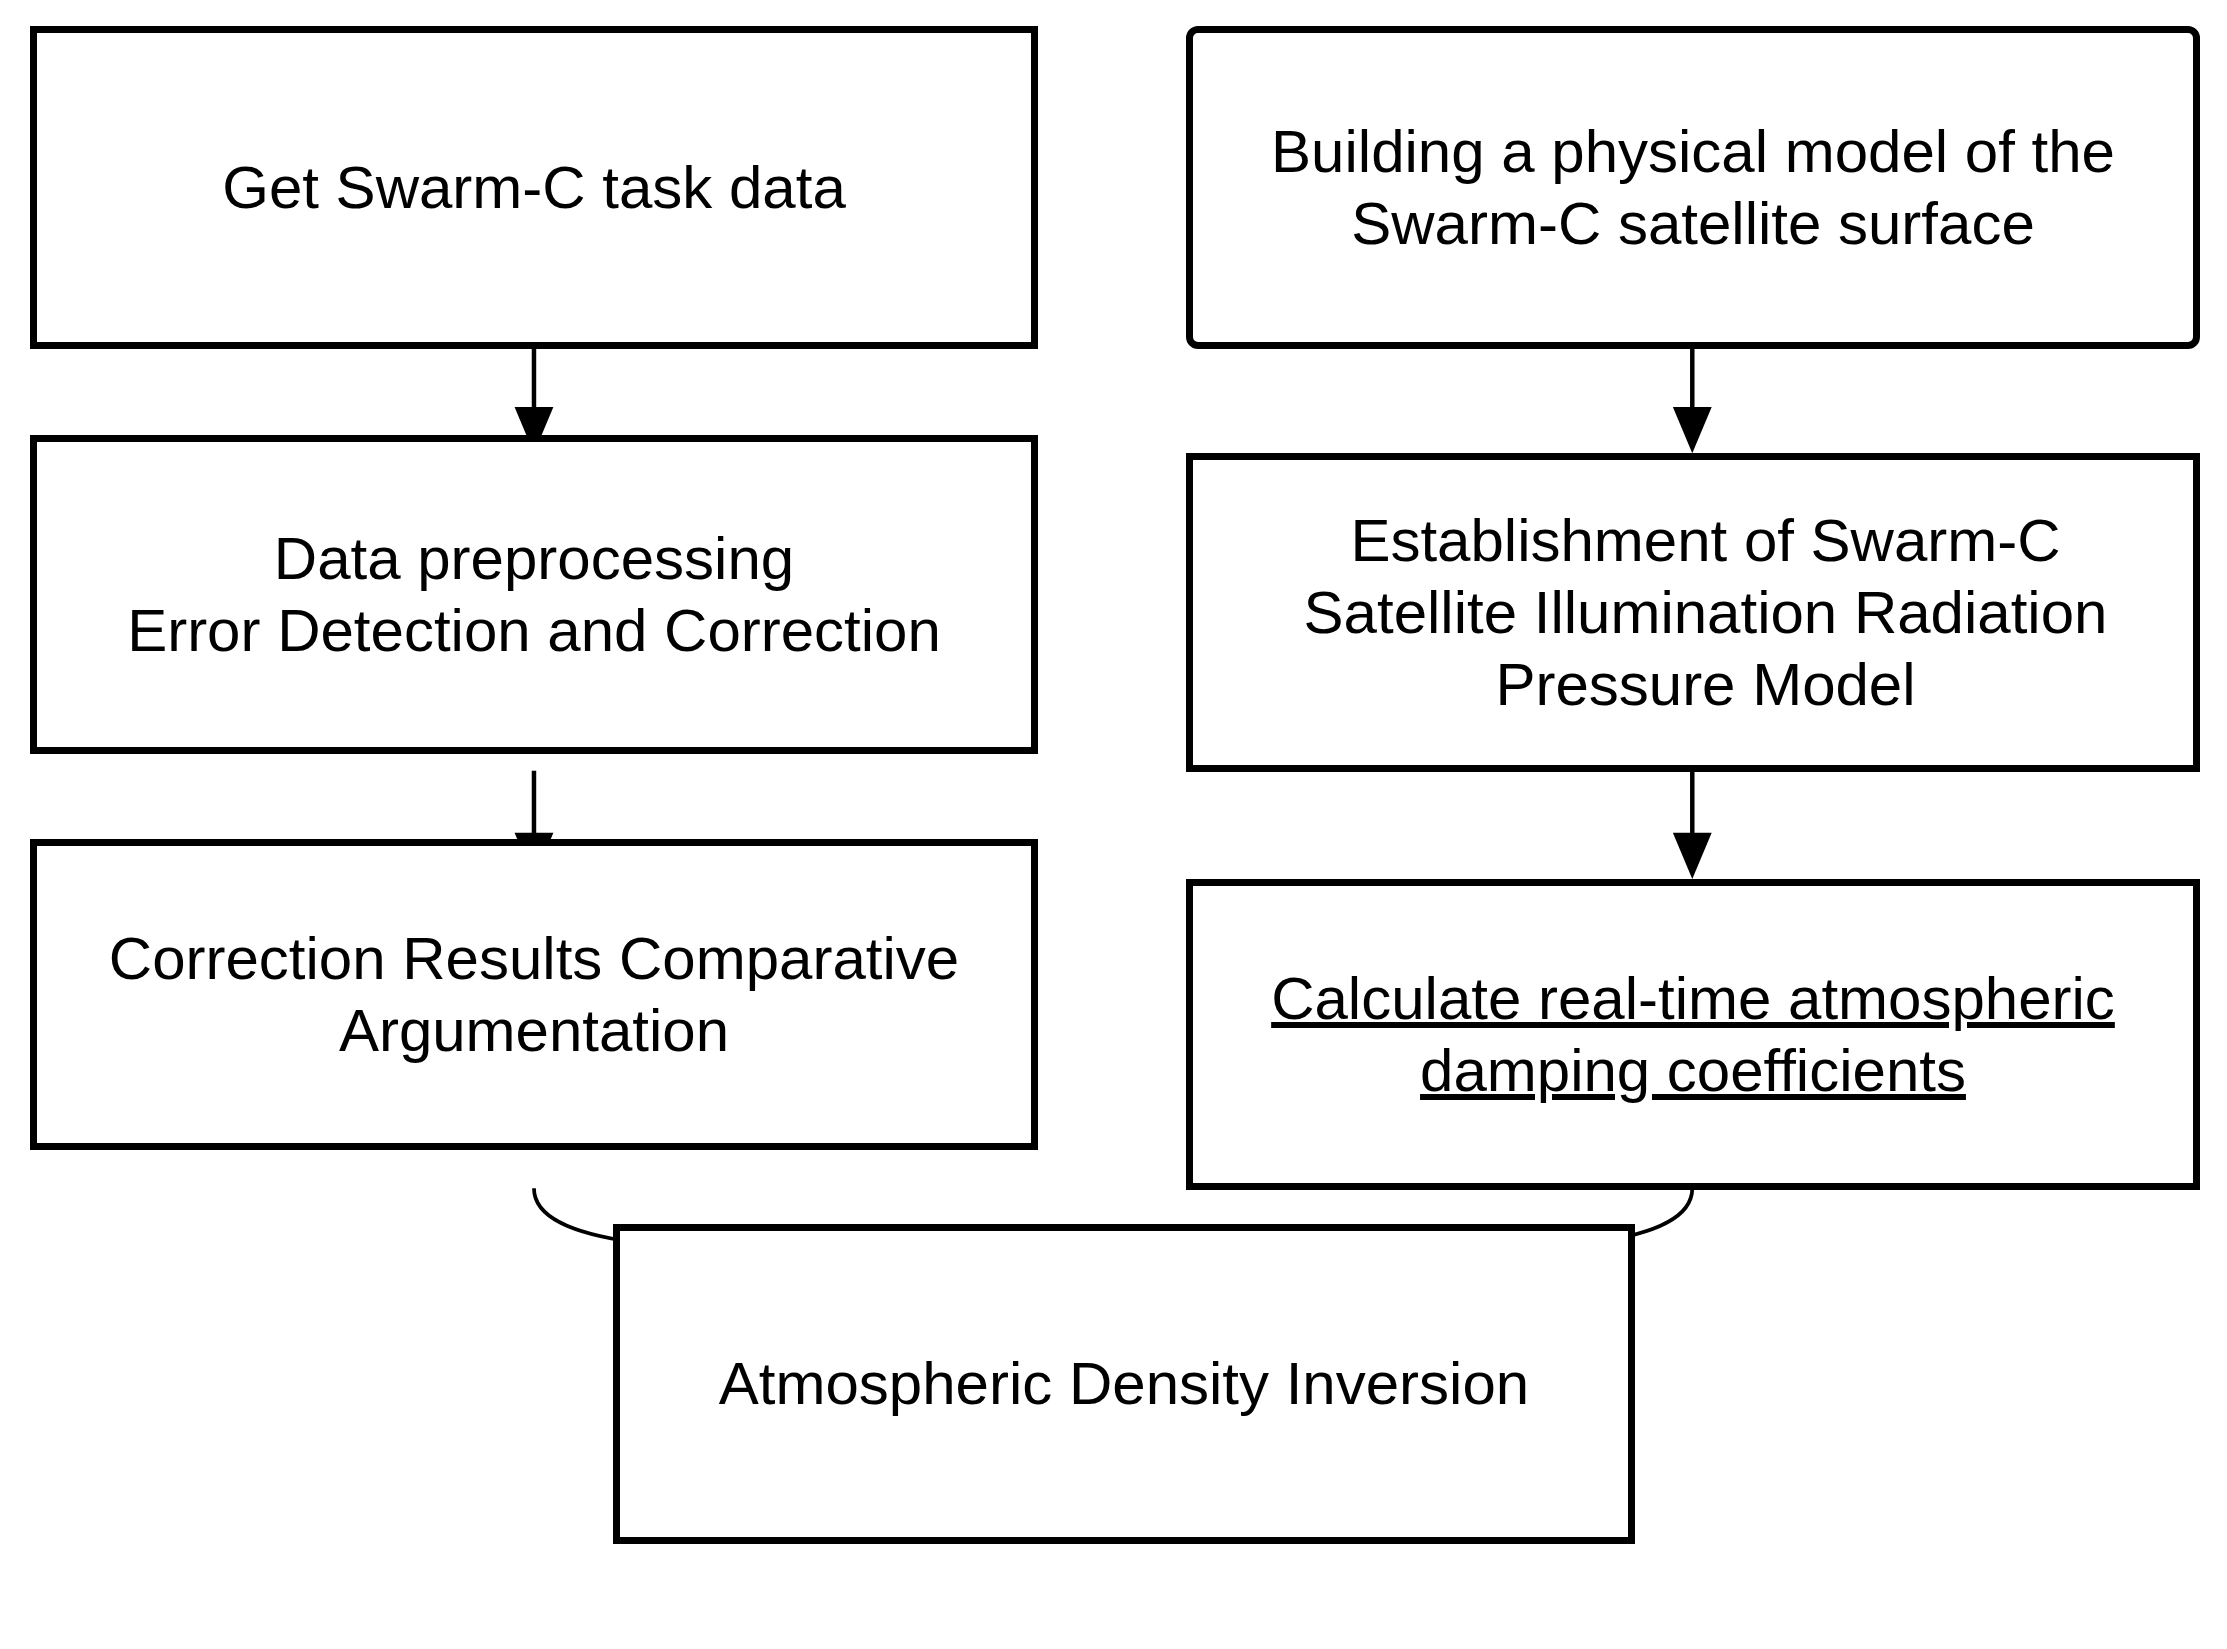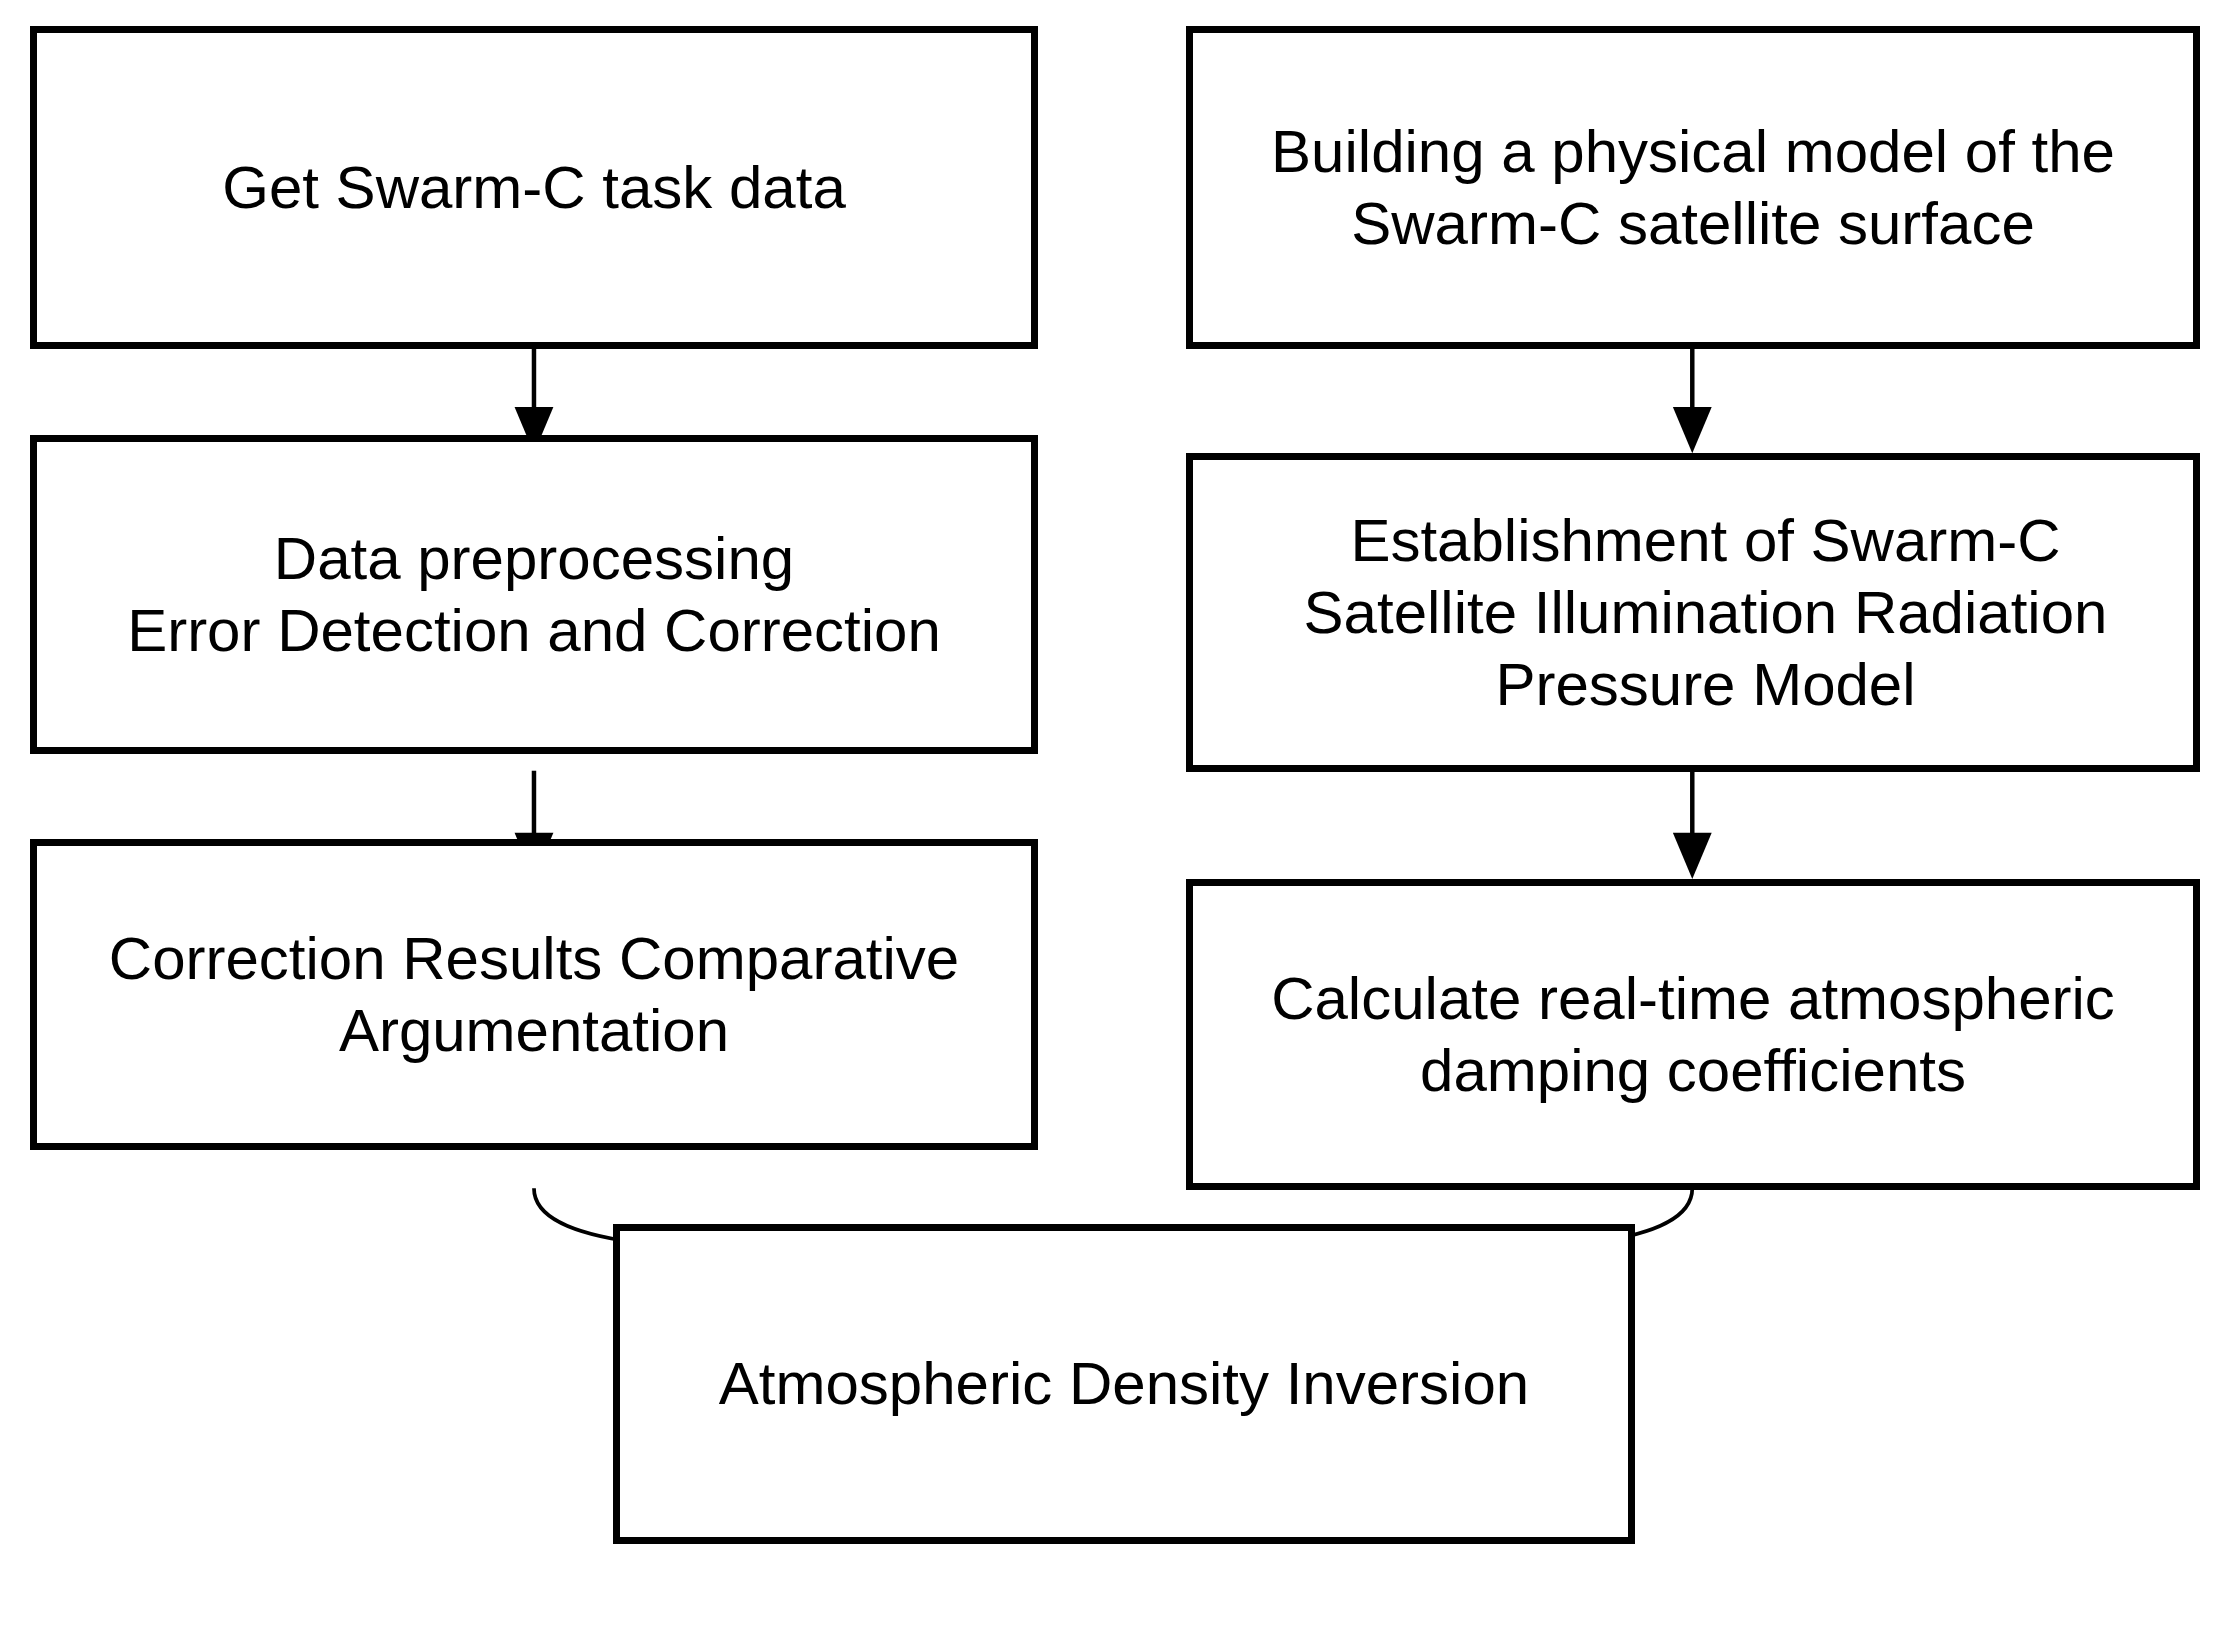--- a/index.html
+++ b/index.html
@@ -40,25 +40,25 @@
     padding: 0 15px;
   }
   .node-label {
     font-size: 60px;
     line-height: 72px;
     white-space: pre-line;
     color: var(--text);
   }
   
   .node-tl     { left: 30px;   top: 26px;   width: 1008px; height: 323px; }
-  .node-tr     { left: 1186px; top: 26px;   width: 1014px; height: 323px; }
+  .node-tr     { left: 1186px; top: 26px;   width: 1014px; height: 323px; border-radius: 12px; }
   .node-ml     { left: 30px;   top: 435px;  width: 1008px; height: 319px; }
   .node-mr     { left: 1186px; top: 453px;  width: 1014px; height: 319px; padding-left: 40px; }
   .node-bl     { left: 30px;   top: 839px; width: 1008px; height: 311px; }
-  .node-br     { left: 1186px; top: 879px; width: 1014px; height: 311px; }
+  .node-br     { left: 1186px; top: 879px; width: 1014px; height: 311px; text-decoration: underline; }
   .node-bottom { left: 613px;  top: 1224px; width: 1022px; height: 320px; }
 </style>
 </head>
 <body>
 
 <div class="canvas">
 
   <svg class="connector-layer" viewBox="0 0 2982 2208" xmlns="http://www.w3.org/2000/svg" aria-hidden="true">
 
     <g>

